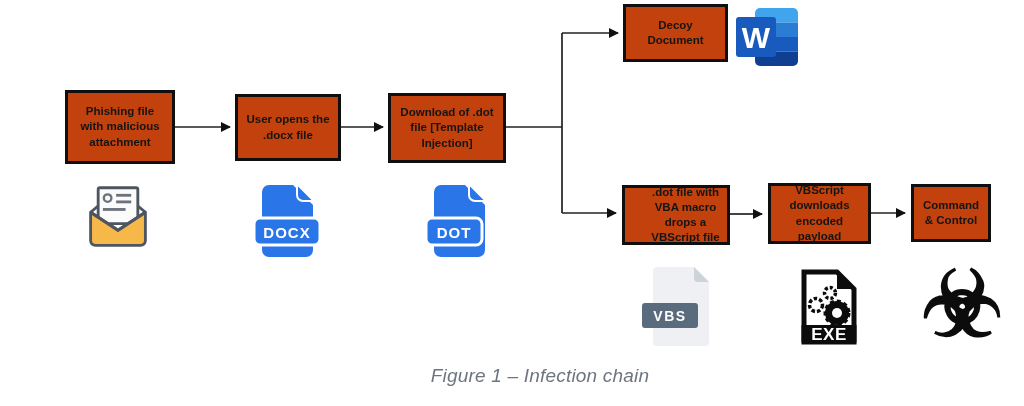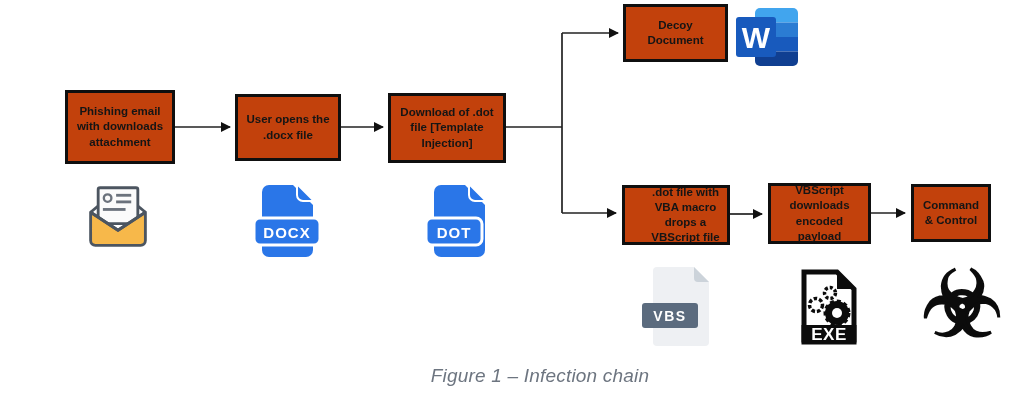--- a/index.html
+++ b/index.html
@@ -42,21 +42,21 @@
     <path d="M341,127 H383" stroke="#222" stroke-width="1.7" fill="none" marker-end="url(#arrow)"></path>
     <path d="M506,127 H562" stroke="#222" stroke-width="1.7" fill="none"></path>
     <path d="M562,33 V213" stroke="#222" stroke-width="1.7" fill="none"></path>
     <path d="M562,33 H618" stroke="#222" stroke-width="1.7" fill="none" marker-end="url(#arrow)"></path>
     <path d="M562,213 H616" stroke="#222" stroke-width="1.7" fill="none" marker-end="url(#arrow)"></path>
     <path d="M730,214 H762" stroke="#222" stroke-width="1.7" fill="none" marker-end="url(#arrow)"></path>
     <path d="M871,213 H905" stroke="#222" stroke-width="1.7" fill="none" marker-end="url(#arrow)"></path>
   </svg>
 
   <div class="node" style="left:65px;top:90px;width:110px;height:74px;">
-    <span>Phishing email with downloads attachment</span>
+    <span>Phishing file with malicious attachment</span>
   </div>
 
   <div class="node" style="left:235px;top:94px;width:106px;height:67px;">
     <span>User opens the .docx file</span>
   </div>
 
   <div class="node" style="left:388px;top:93px;width:118px;height:70px;">
     <span>Download of .dot file [Template Injection]</span>
   </div>
 

